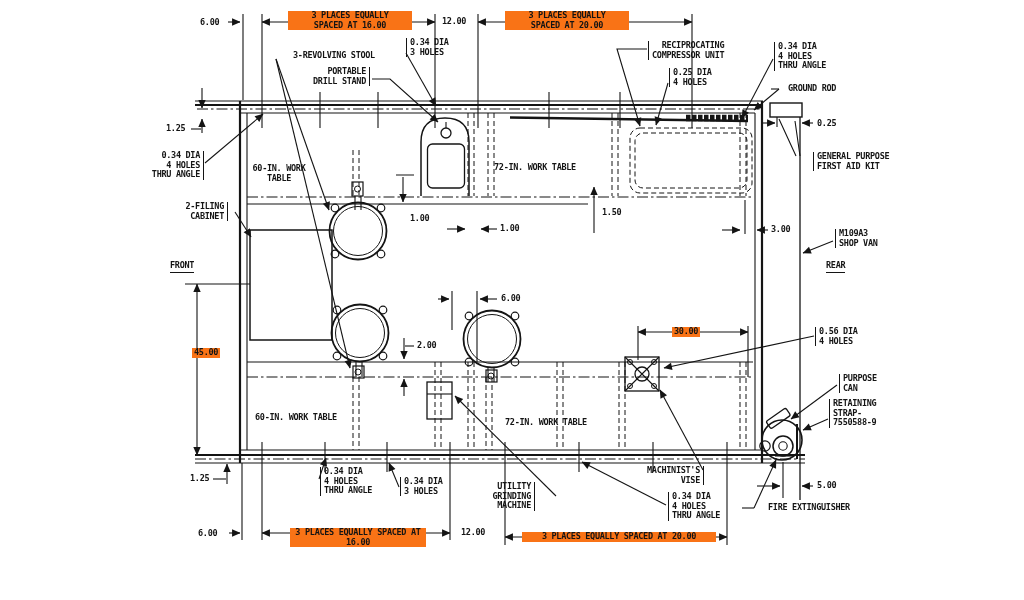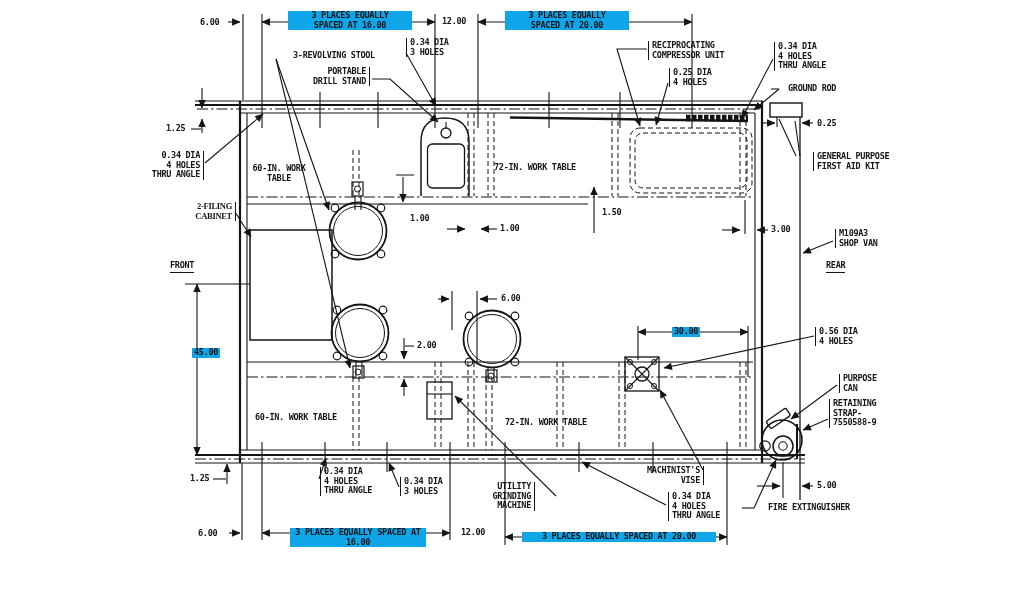--- a/index.html
+++ b/index.html
@@ -5,21 +5,21 @@
   html,body{margin:0;padding:0;background:#fff;}
   #plan{position:relative;width:920px;height:600px;background:#fff;overflow:hidden;
         font-family:"DejaVu Sans Mono",monospace;}
   #linework{position:absolute;left:0;top:0;}
   .lbl{position:absolute;font:bold 8.5px/9.5px "DejaVu Sans Mono",monospace;
        color:#141414;letter-spacing:-0.3px;white-space:pre-line;}
   .ctr{text-align:center;}
   .ra{text-align:right;}
   .bl{border-left:1.5px solid #141414;padding-left:3px;}
   .br{border-right:1.5px solid #141414;padding-right:3px;}
-  .wbg{background:#0ea5e9;padding:0 2px;}
+  .wbg{background:#f97316;padding:0 2px;}
   .ul{border-bottom:1.4px solid #141414;padding-bottom:1px;}
 </style>
 </head>
 <body>
 
 <div id="plan">
 
 <svg id="linework" width="1024" height="600" viewBox="0 0 1024 600">
   <defs>
     <marker id="ah" viewBox="0 0 10 10" refX="9.5" refY="5" markerWidth="8" markerHeight="8" orient="auto-start-reverse">
@@ -197,39 +197,39 @@
 <div class="lbl ctr wbg" style="left:288px;top:11px;width:120px;">3 PLACES EQUALLY
 SPACED AT 16.00</div>
 <div class="lbl" style="left:442px;top:17px;">12.00</div>
 <div class="lbl ctr wbg" style="left:505px;top:11px;width:120px;">3 PLACES EQUALLY
 SPACED AT 20.00</div>
 <div class="lbl bl" style="left:406px;top:38px;">0.34 DIA
 3 HOLES</div>
 <div class="lbl" style="left:293px;top:51px;">3-REVOLVING STOOL</div>
 <div class="lbl ra br" style="left:308px;top:67px;width:58px;">PORTABLE
 DRILL STAND</div>
-<div class="lbl bl" style="left:648px;top:41px;">RECIPROCATING
+<div class="lbl bl" style="left:648px;top:41px;text-align:right;">RECIPROCATING
 COMPRESSOR UNIT</div>
 <div class="lbl bl" style="left:669px;top:68px;">0.25 DIA
 4 HOLES</div>
 <div class="lbl bl" style="left:774px;top:42px;">0.34 DIA
 4 HOLES
 THRU ANGLE</div>
 <div class="lbl" style="left:788px;top:84px;">GROUND ROD</div>
 <div class="lbl" style="left:817px;top:119px;">0.25</div>
 <div class="lbl bl" style="left:797px;top:152px;margin-left:16px;">GENERAL PURPOSE
 FIRST AID KIT</div>
 <div class="lbl" style="left:166px;top:124px;">1.25</div>
 <div class="lbl ra br" style="left:146px;top:151px;width:54px;">0.34 DIA
 4 HOLES
 THRU ANGLE</div>
 <div class="lbl ctr" style="left:249px;top:164px;width:60px;">60-IN. WORK
 TABLE</div>
 <div class="lbl" style="left:494px;top:163px;">72-IN. WORK TABLE</div>
-<div class="lbl ra br" style="left:164px;top:202px;width:68px;font-family:Liberation Serif, serif;">2-FILING
+<div class="lbl ra br" style="left:156px;top:202px;width:68px;">2-FILING
 CABINET</div>
 <div class="lbl ul" style="left:170px;top:261px;">FRONT</div>
 <div class="lbl" style="left:410px;top:214px;">1.00</div>
 <div class="lbl" style="left:500px;top:224px;">1.00</div>
 <div class="lbl" style="left:602px;top:208px;">1.50</div>
 <div class="lbl" style="left:771px;top:225px;">3.00</div>
 <div class="lbl bl" style="left:835px;top:229px;">M109A3
 SHOP VAN</div>
 <div class="lbl ul" style="left:826px;top:261px;">REAR</div>
 <div class="lbl wbg" style="left:175px;top:348px;margin-left:17px;">45.00</div>

